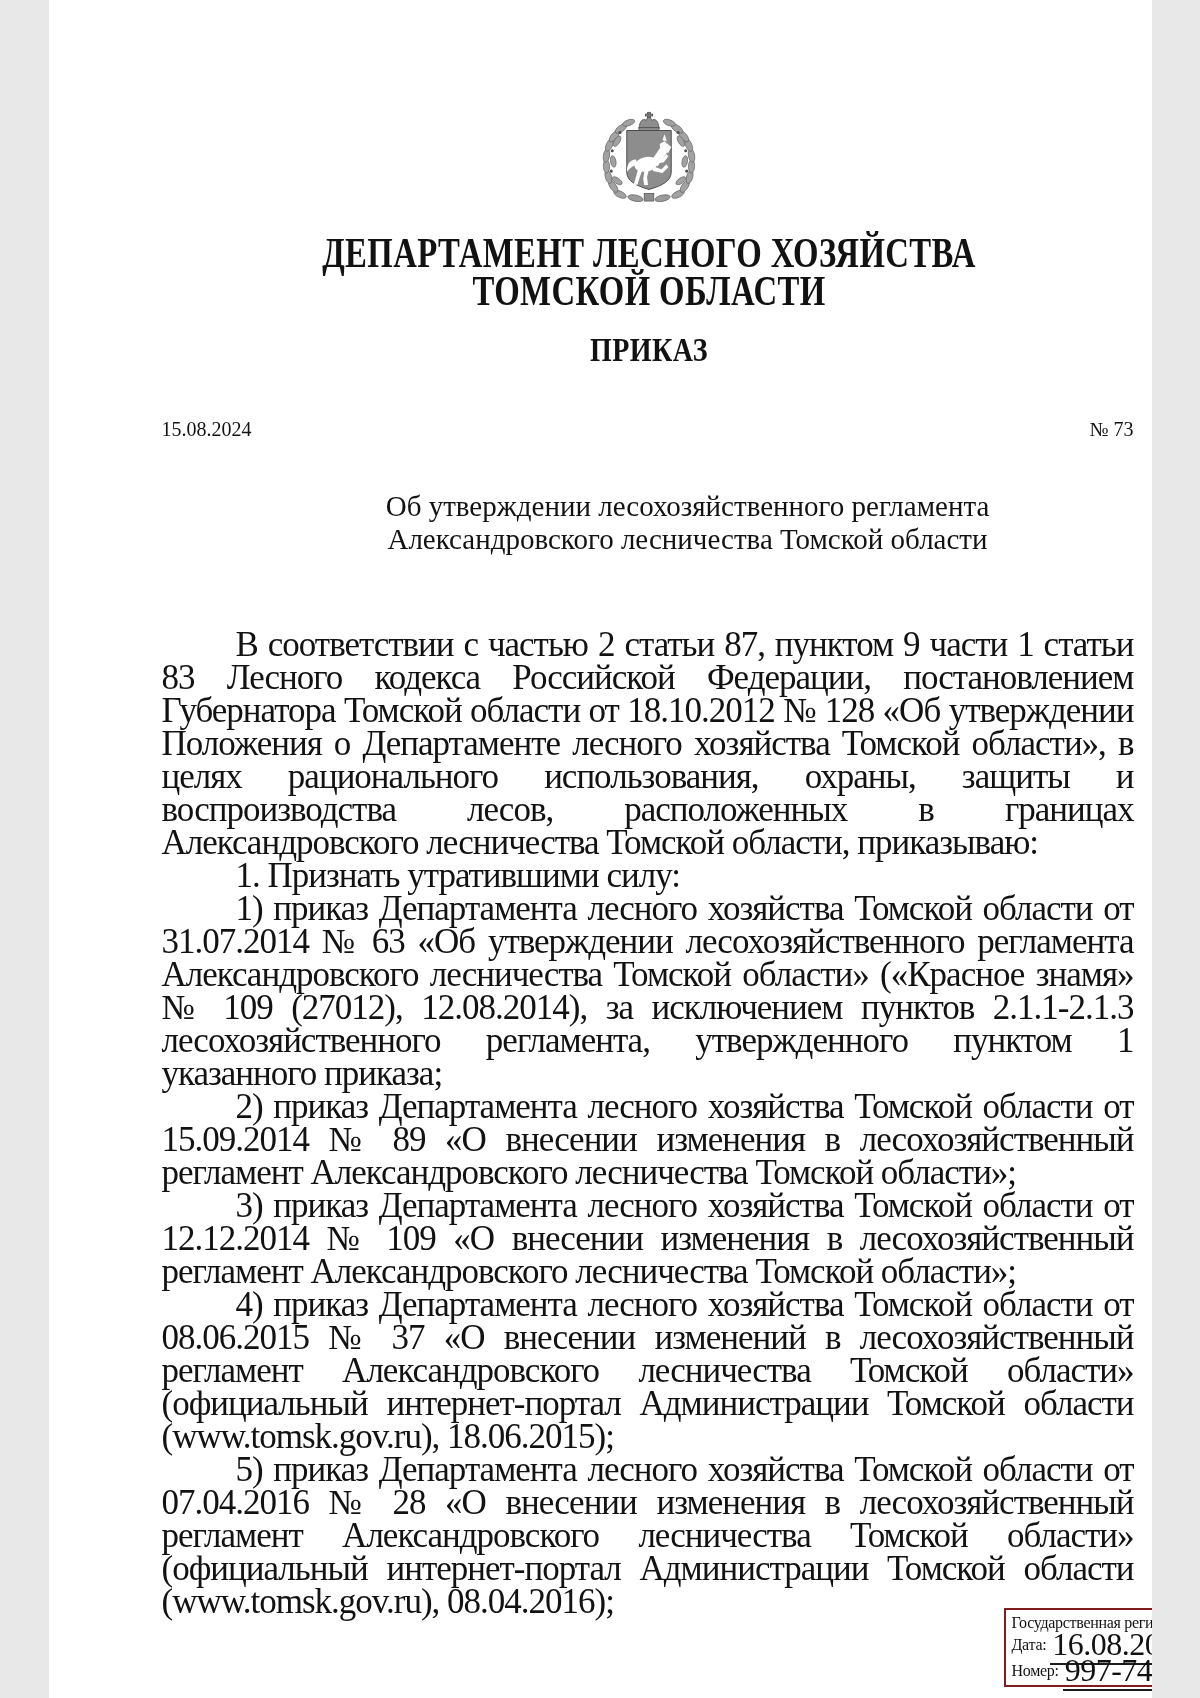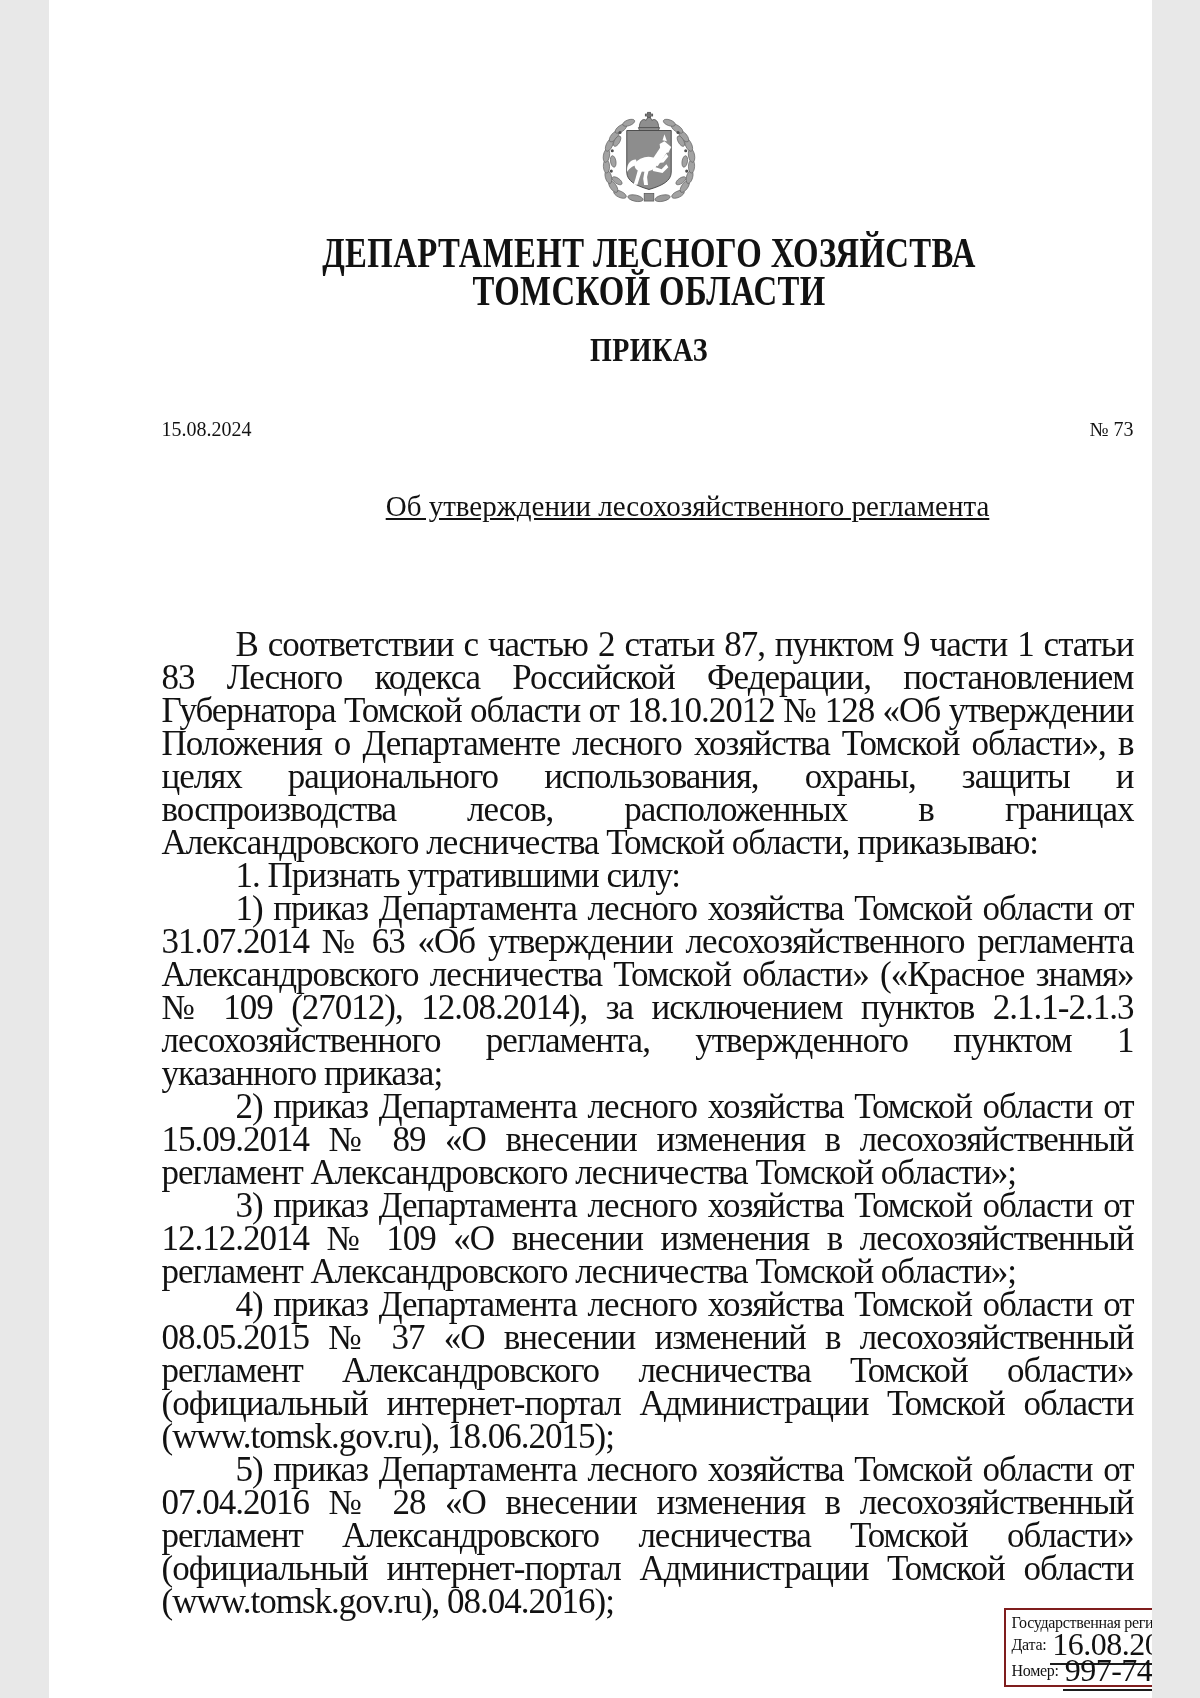--- a/index.html
+++ b/index.html
@@ -25,21 +25,21 @@
     transform:scaleX(0.85);transform-origin:50% 50%;letter-spacing:0.5px;
   }
   .req-line{
     position:absolute;left:113px;top:413px;width:972px;
     display:flex;justify-content:space-between;
     font-size:20px;line-height:32px;
   }
   .title-block{
     position:absolute;left:113px;top:490px;width:972px;
     padding-left:80px;box-sizing:border-box;
-    text-align:center;font-size:29px;line-height:33px;text-decoration:underline;
+    text-align:center;font-size:29px;line-height:33px;
   }
   .body-text{
     position:absolute;left:113px;top:628px;width:972px;
     font-size:35px;line-height:33px;letter-spacing:-1px;
     text-align:justify;
   }
   .body-text p{margin:0;text-indent:74px;}
   .stamp{
     position:absolute;left:955px;top:1608px;width:215px;height:79px;
     box-sizing:border-box;border:2px solid #7f1d1d;background:#fff;
@@ -133,29 +133,30 @@
 
   <div class="doc-type">ПРИКАЗ</div>
 
   <div class="req-line">
     <span>15.08.2024</span>
     <span>№ 73</span>
   </div>
 
   <div class="title-block">
     <div>Об утверждении лесохозяйственного регламента</div>
+    <div>Александровского лесничества Томской области</div>
   </div>
 
   <div class="body-text">
     <p>В соответствии с частью 2 статьи 87, пунктом 9 части 1 статьи 83 Лесного кодекса Российской Федерации, постановлением Губернатора Томской области от 18.10.2012 № 128 «Об утверждении Положения о Департаменте лесного хозяйства Томской области», в целях рационального использования, охраны, защиты и воспроизводства лесов, расположенных в границах Александровского лесничества Томской области, приказываю:</p>
     <p>1. Признать утратившими силу:</p>
     <p>1) приказ Департамента лесного хозяйства Томской области от 31.07.2014 № 63 «Об утверждении лесохозяйственного регламента Александровского лесничества Томской области» («Красное знамя» № 109 (27012), 12.08.2014), за исключением пунктов 2.1.1-2.1.3 лесохозяйственного регламента, утвержденного пунктом 1 указанного приказа;</p>
     <p>2) приказ Департамента лесного хозяйства Томской области от 15.09.2014 № 89 «О внесении изменения в лесохозяйственный регламент Александровского лесничества Томской области»;</p>
     <p>3) приказ Департамента лесного хозяйства Томской области от 12.12.2014 № 109 «О внесении изменения в лесохозяйственный регламент Александровского лесничества Томской области»;</p>
-    <p>4) приказ Департамента лесного хозяйства Томской области от 08.05.2015 № 37 «О внесении изменений в лесохозяйственный регламент Александровского лесничества Томской области» (официальный интернет-портал Администрации Томской области (www.tomsk.gov.ru), 18.06.2015);</p>
+    <p>4) приказ Департамента лесного хозяйства Томской области от 08.06.2015 № 37 «О внесении изменений в лесохозяйственный регламент Александровского лесничества Томской области» (официальный интернет-портал Администрации Томской области (www.tomsk.gov.ru), 18.06.2015);</p>
     <p>5) приказ Департамента лесного хозяйства Томской области от 07.04.2016 № 28 «О внесении изменения в лесохозяйственный регламент Александровского лесничества Томской области» (официальный интернет-портал Администрации Томской области (www.tomsk.gov.ru), 08.04.2016);</p>
   </div>
 
   <div class="stamp">
     <div class="stamp-title">Государственная регистрация</div>
     <div class="stamp-row">
       <span class="stamp-label">Дата:</span>
       <span class="stamp-value">16.08.2024</span>
     </div>
     <div class="stamp-row">

